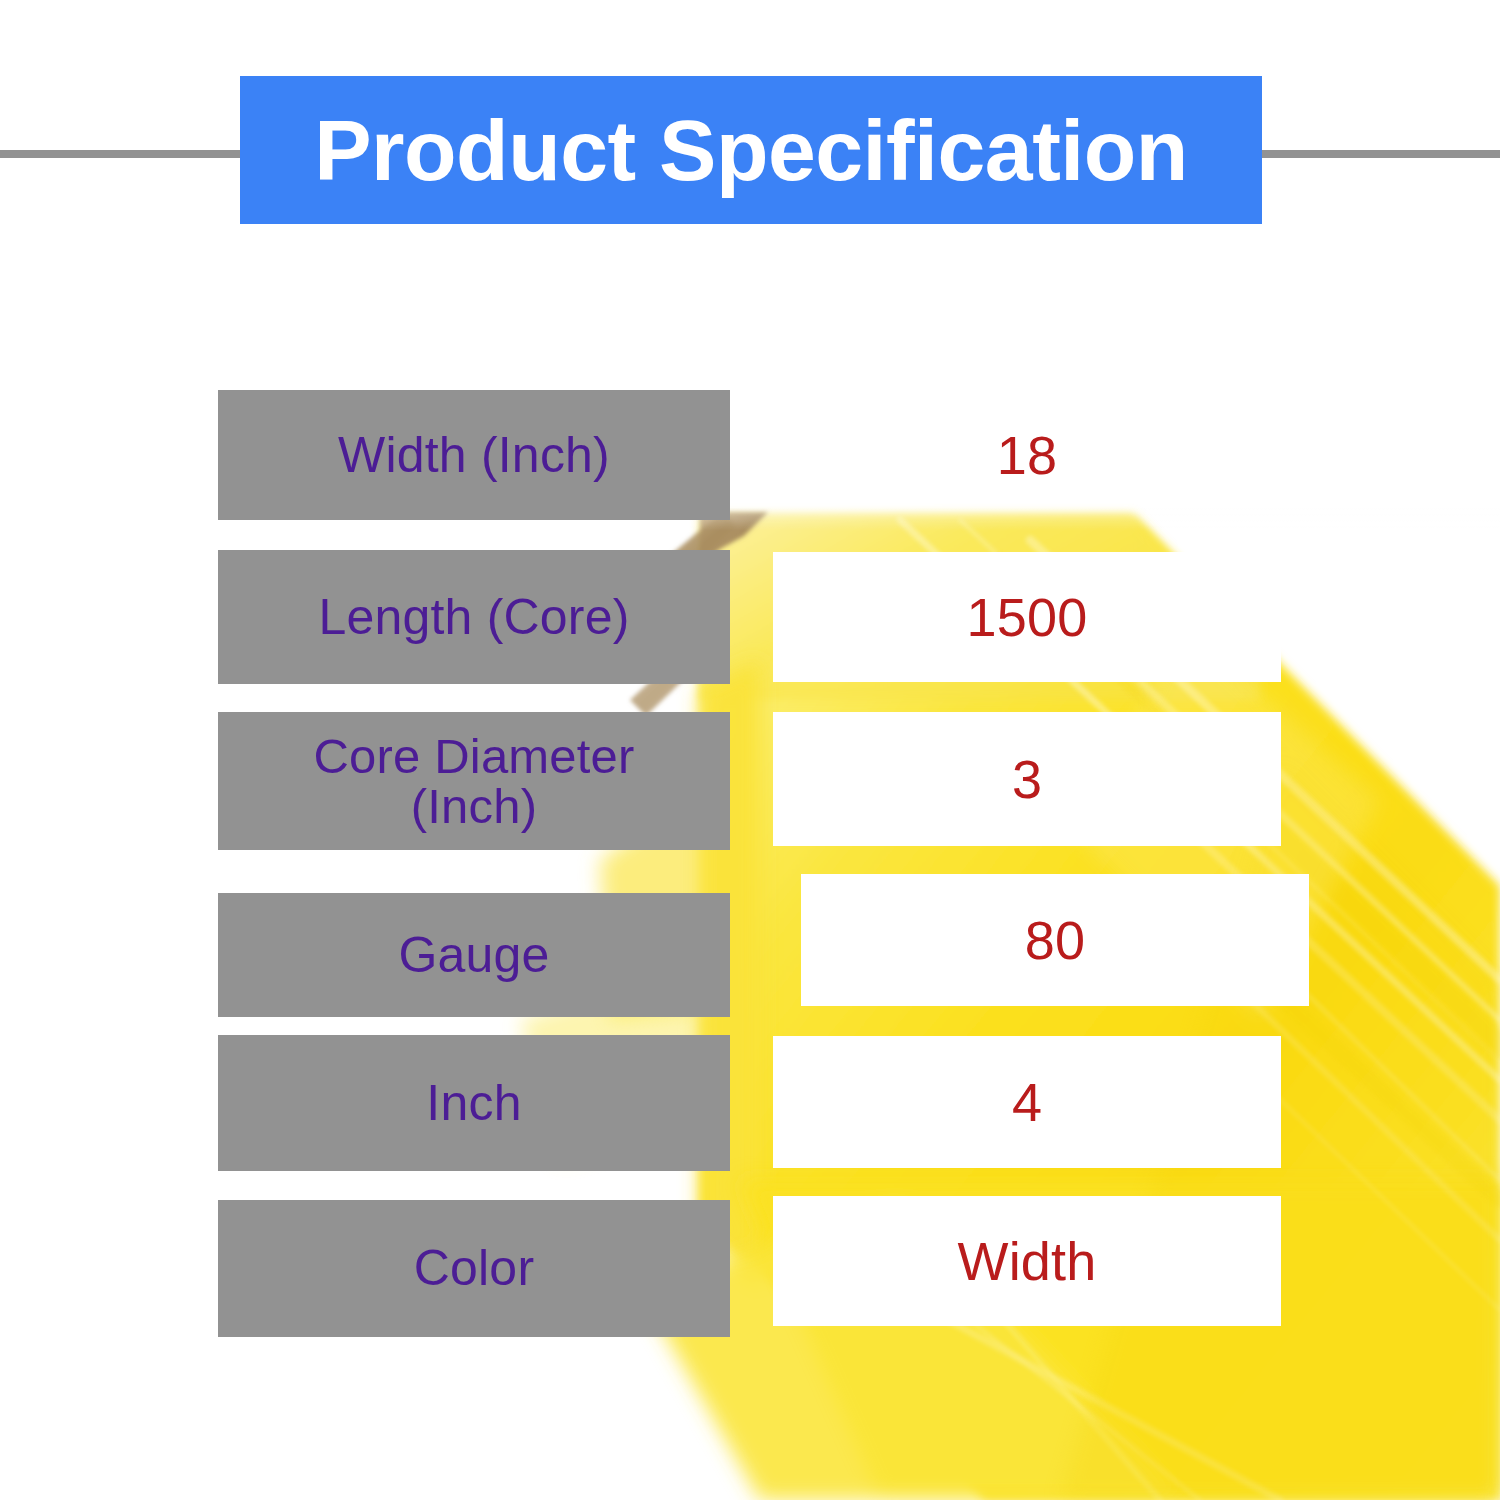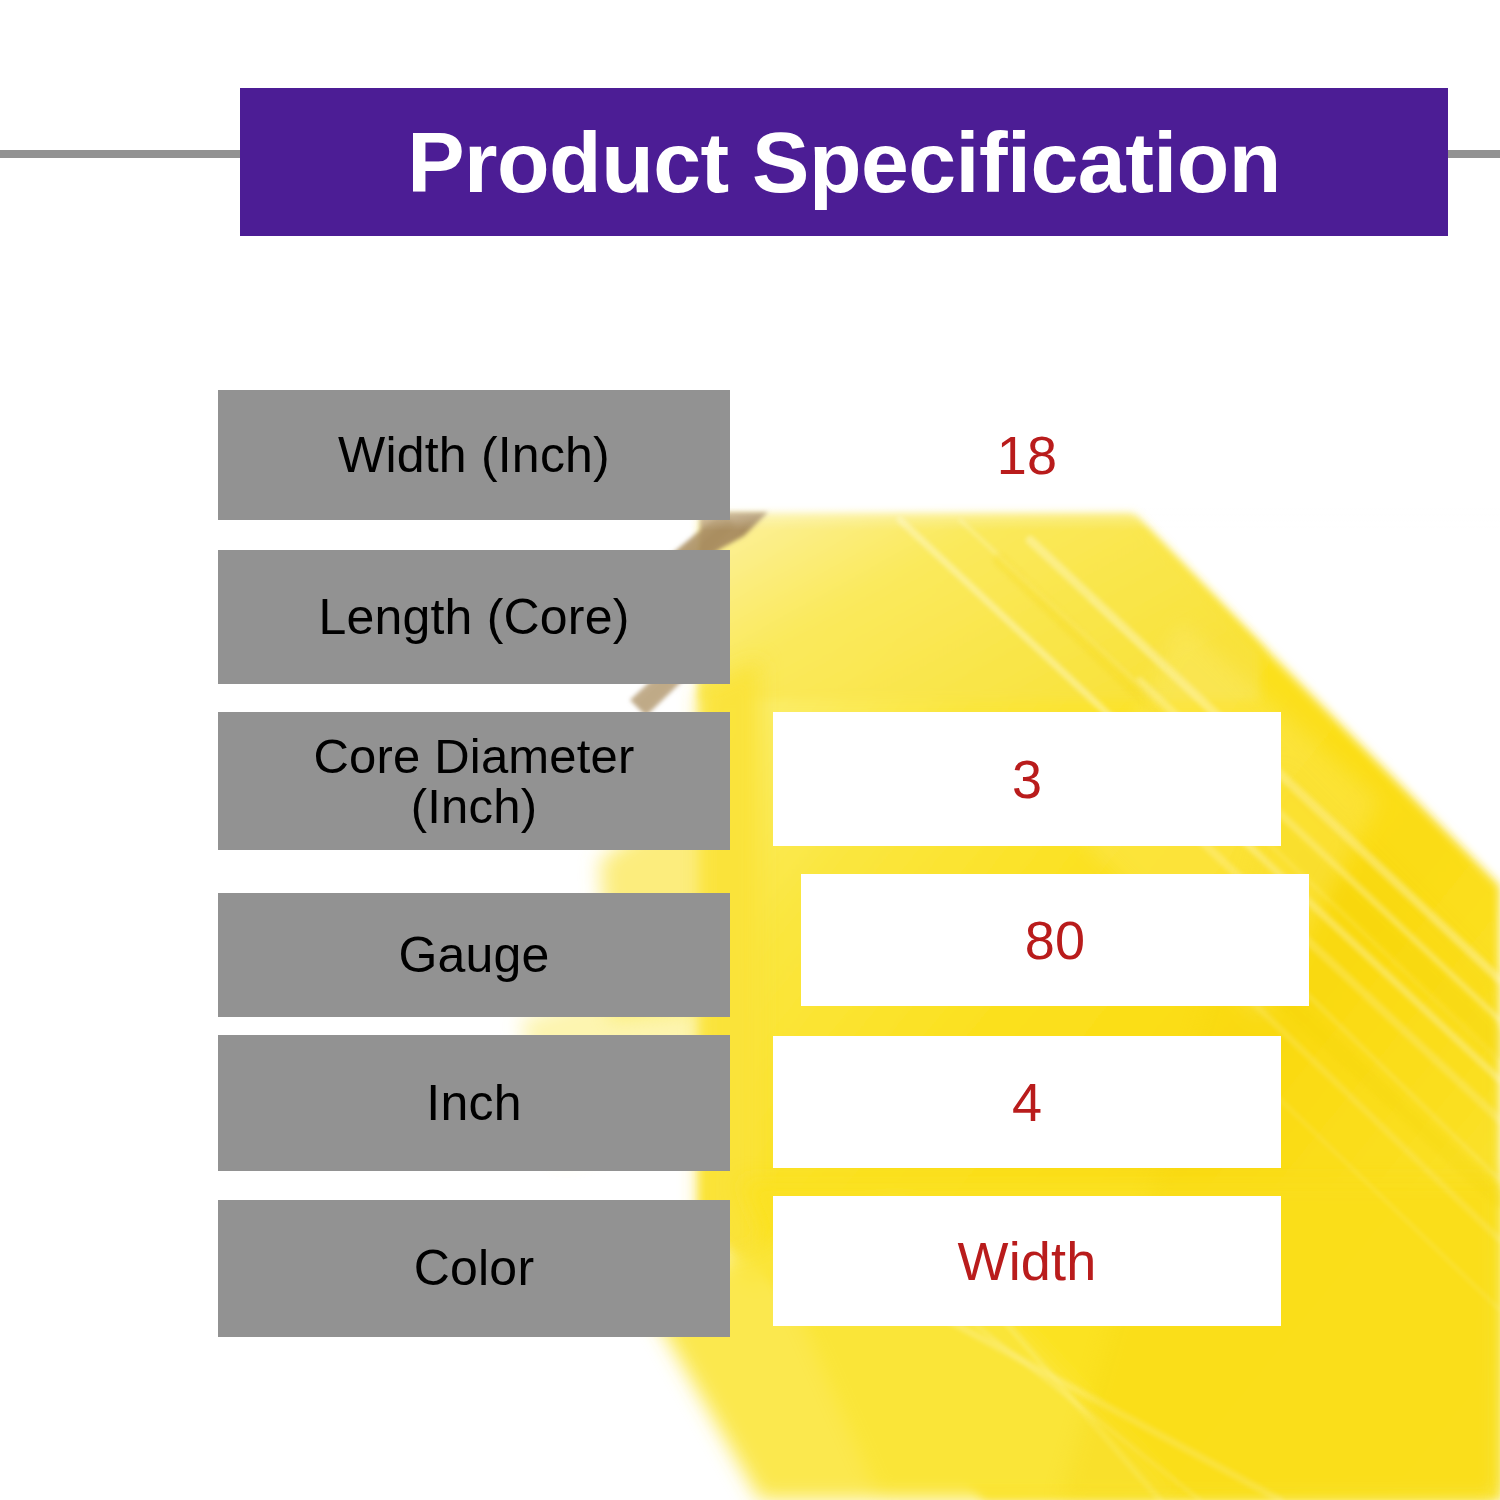--- a/index.html
+++ b/index.html
@@ -24,23 +24,23 @@
     position:absolute;
     top:150px; height:8px;
     background:#929292;
     z-index:2;
   }
   .rule-left  { left:0px;  width:248px; }
   .rule-right { left:1252px; width:248px; }
 
   .title-banner {
     position:absolute;
-    left:240px; top:88px;
-    width:1208px; height:148px;
-    background:#4c1d95;
+    left:240px; top:76px;
+    width:1022px; height:148px;
+    background:#3b82f6;
     z-index:3;
     display:flex; align-items:center; justify-content:center;
   }
   .title-text {
     color:#ffffff;
     font-size:86px;
     font-weight:bold;
     letter-spacing:-0.5px;
     line-height:1;
     white-space:nowrap;
@@ -64,21 +64,21 @@
 
   .label-cell {
     position:absolute;
     left:218px;
     width:512px;
     background:#929292;
     display:flex; align-items:center; justify-content:center;
     text-align:center;
   }
   .label-text {
-    color:#000000;
+    color:#4c1d95;
     font-size:50px;
     font-weight:normal;
     line-height:1.02;
     letter-spacing:0.2px;
   }
   .label-text.two-line { font-size:49px; line-height:1.03; }
 
   .value-cell {
     position:absolute;
     left:773px;
@@ -214,20 +214,23 @@
     <div class="label-cell" style="top:390px; height:130px;">
       <span class="label-text">Width (Inch)</span>
     </div>
     <div class="value-cell" style="top:390px; height:130px;">
       <span class="value-text">18</span>
     </div>
 
     <div class="label-cell" style="top:550px; height:134px;">
       <span class="label-text">Length (Core)</span>
     </div>
+    <div class="value-cell boxed" style="top:552px; height:130px;">
+      <span class="value-text">1500</span>
+    </div>
 
     <div class="label-cell" style="top:712px; height:138px;">
       <span class="label-text two-line">
         <span>Core Diameter</span><br>
         <span>(Inch)</span>
       </span>
     </div>
     <div class="value-cell boxed" style="top:712px; height:134px;">
       <span class="value-text">3</span>
     </div>

